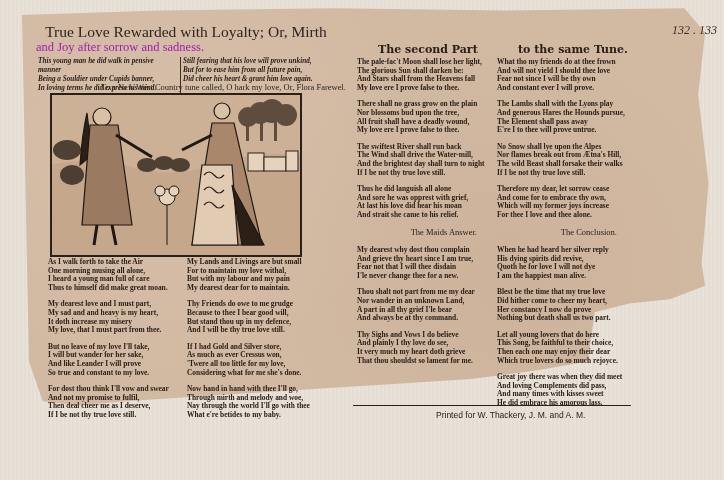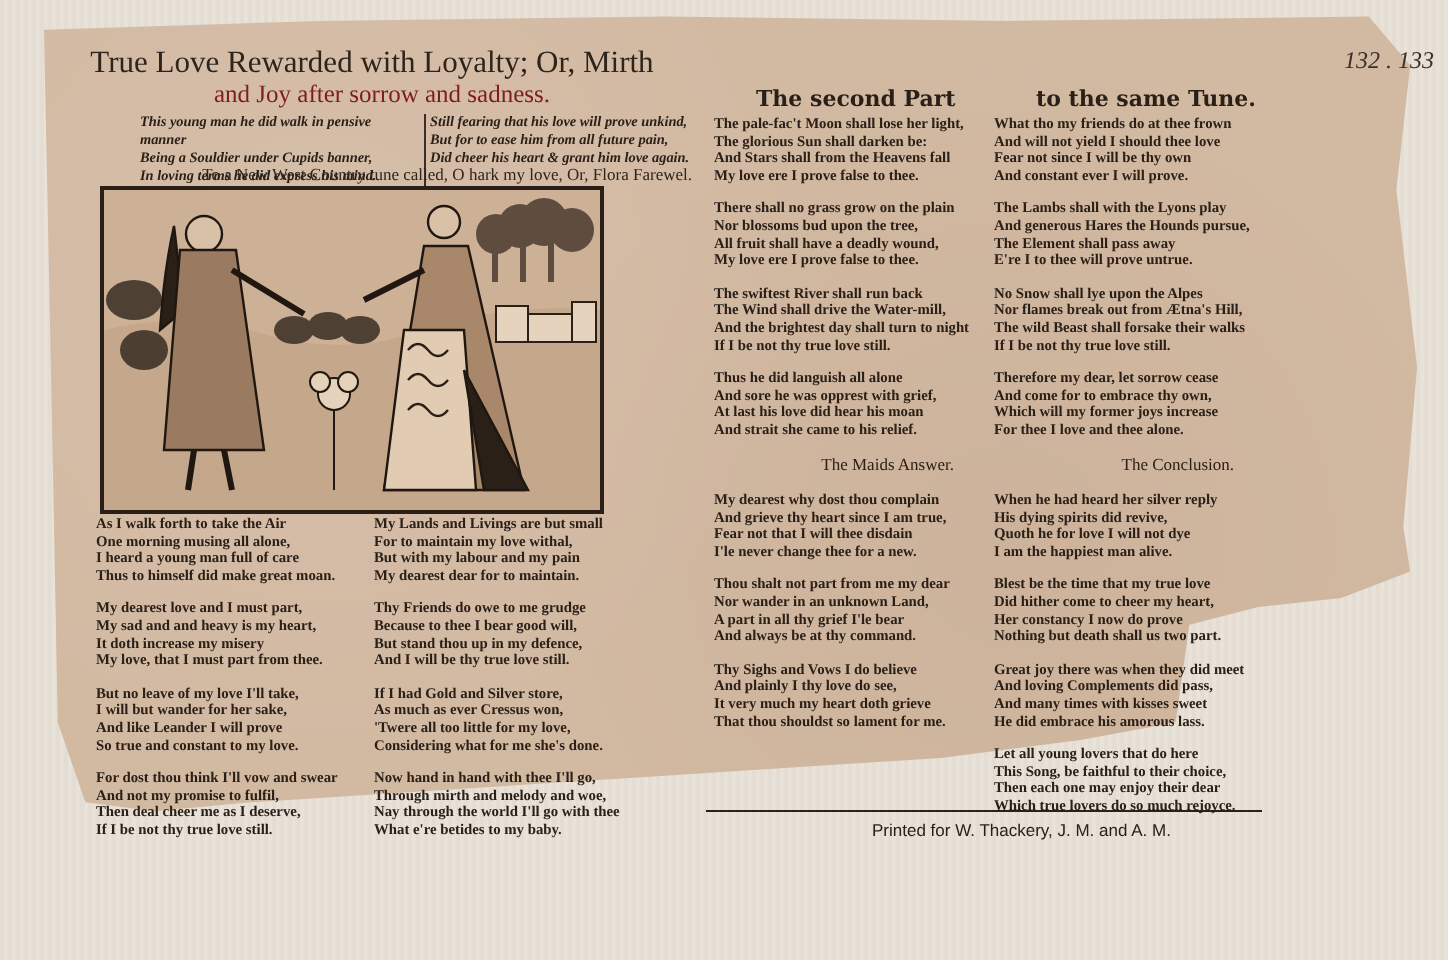--- a/index.html
+++ b/index.html
@@ -22,26 +22,26 @@
   }
   .page-num {
     position:absolute; left:672px; top:23px; font-family:Liberation Serif, serif;
     font-style:italic; font-size:12px; color:#3a3028;
   }
   .title {
     position:absolute; left:36px; top:24px; width:300px; text-align:center;
     font-family:"Liberation Serif", serif; font-size:15.5px; color:#2d241c; line-height:16px;
   }
   .subtitle {
-    position:absolute; left:36px; top:40px; width:310px; text-align:center;
-    font-family:"Liberation Serif", serif; font-size:12.5px; color:#7f1d1d;
+    position:absolute; left:36px; top:40px; width:310px; 
+    font-family:"Liberation Serif", serif; font-size:12.5px; color:#a21caf;
   }
   .intro {
     position:absolute; top:57px; font-family:"Liberation Serif", serif;
-    font-style:italic; font-size:7.2px; line-height:9px; color:#2a2018; font-weight:bold;margin-left:32px;
+    font-style:italic; font-size:7.2px; line-height:9px; color:#2a2018; font-weight:bold;
   }
   .intro-left { left:38px; width:140px; border-right:1px solid #3b2f25; padding-right:2px; }
   .intro-right { left:183px; width:160px; }
   .tune {
     position:absolute; left:36px; top:82px; width:310px; text-align:right;
     font-family:"Liberation Serif", serif; font-size:8.5px; color:#2d241c;
   }
   .woodcut {
     position:absolute; left:50px; top:93px; width:248px; height:160px;
     border:2px solid #2a2018; background:#c9ad93; overflow:hidden;
@@ -287,27 +287,27 @@
     <span class="line">Quoth he for love I will not dye</span>
     <span class="line">I am the happiest man alive.</span>
   </div>
   <div class="stanza">
     <span class="line">Blest be the time that my true love</span>
     <span class="line">Did hither come to cheer my heart,</span>
     <span class="line">Her constancy I now do prove</span>
     <span class="line">Nothing but death shall us two part.</span>
   </div>
   <div class="stanza">
+    <span class="line">Let all young lovers that do here</span>
+    <span class="line">This Song, be faithful to their choice,</span>
+    <span class="line">Then each one may enjoy their dear</span>
+    <span class="line">Which true lovers do so much rejoyce.</span>
+  </div>
+  <div class="stanza">
     <span class="line">Great joy there was when they did meet</span>
     <span class="line">And loving Complements did pass,</span>
     <span class="line">And many times with kisses sweet</span>
     <span class="line">He did embrace his amorous lass.</span>
   </div>
-  <div class="stanza">
-    <span class="line">Let all young lovers that do here</span>
-    <span class="line">This Song, be faithful to their choice,</span>
-    <span class="line">Then each one may enjoy their dear</span>
-    <span class="line">Which true lovers do so much rejoyce.</span>
-  </div>
 </div>
 
 <div class="rule" style="left:353px; top:405px; width:278px;"></div>
 <div class="imprint">Printed for W. Thackery, J. M. and A. M.</div>
 
 </body></html>

